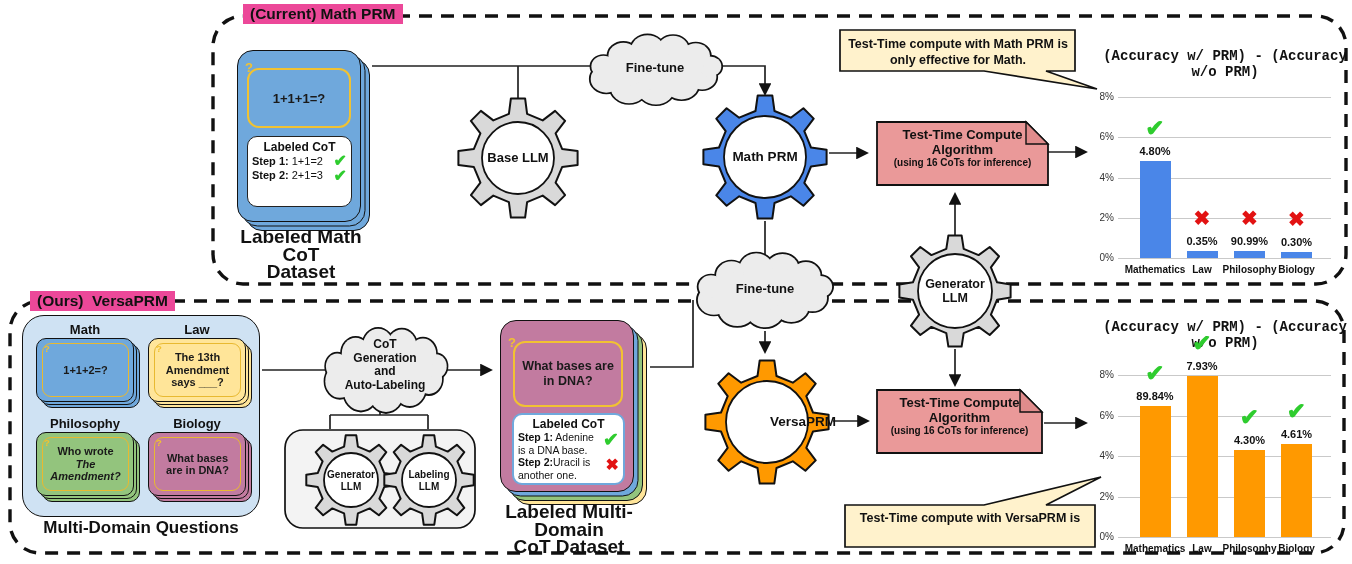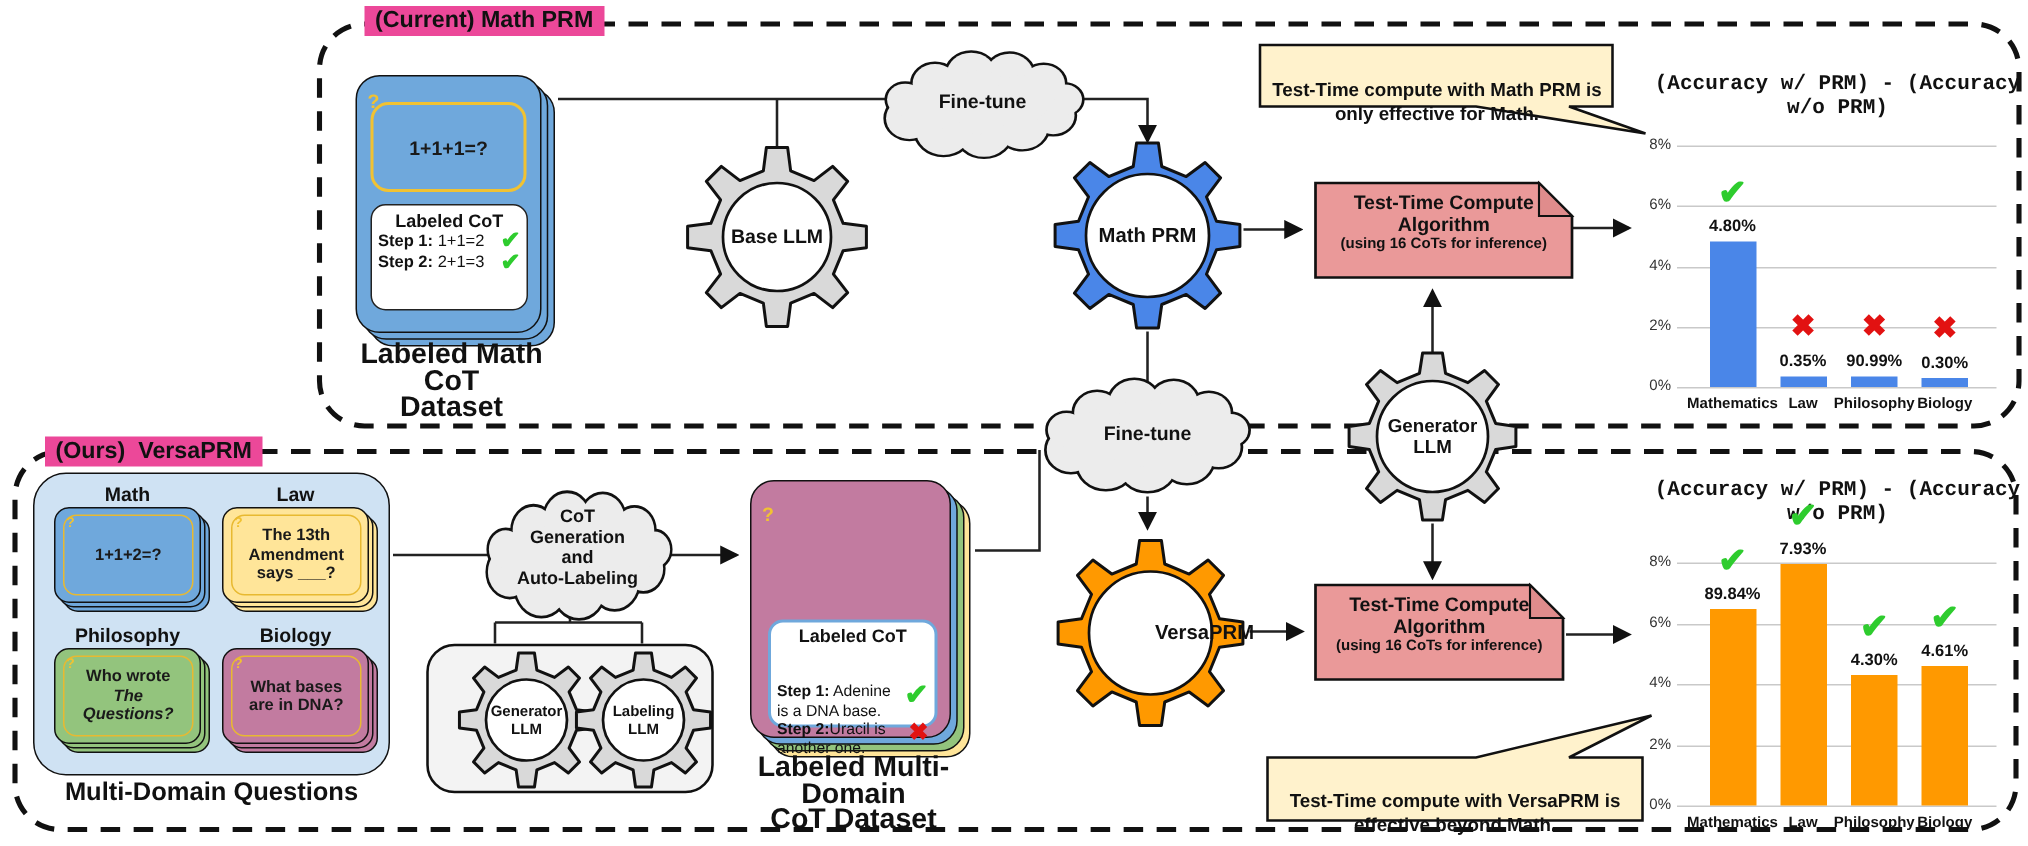--- a/index.html
+++ b/index.html
@@ -33,21 +33,21 @@
   .mini .inner{position:absolute;left:5px;top:4px;width:87px;height:54px;border:1.6px solid #e8b931;
                border-radius:9px;box-sizing:border-box;display:flex;align-items:center;justify-content:center;}
   .mini .qtx{font-size:11px;font-weight:600;line-height:12.5px;text-align:center;color:#1a1a1a;}
   .mini .qm{position:absolute;left:7px;top:4px;font-size:9.5px;font-weight:bold;color:#f1c232;}
   .it{font-style:italic;}
   
   .shape-label{position:absolute;font-weight:bold;text-align:center;}
   .ttc-text{position:absolute;text-align:center;font-weight:bold;}
   .ttc-l1{font-size:13px;line-height:15px;}
   .ttc-l3{font-size:10px;line-height:12px;}
-  .co-text{position:absolute;text-align:center;font-weight:bold;font-size:12.5px;line-height:16px;margin-top:16px;}
+  .co-text{position:absolute;text-align:center;font-weight:bold;font-size:12.5px;line-height:16px;}
   
   .chart{position:absolute;}
   .ch-title{position:absolute;font-size:14px;font-family:Liberation Mono, monospace;}
   .ch-grid{position:absolute;height:1px;background:#c9c9c9;}
   .ch-ytick{position:absolute;font-size:10px;color:#333;line-height:12px;}
   .ch-bar{position:absolute;}
   .ch-val{position:absolute;font-size:11px;line-height:14px;}
   .ch-mark{position:absolute;font-size:23px;line-height:24px;}
   .ch-mark.mk-x{font-size:20px;}
   .ch-cat{position:absolute;font-size:10px;line-height:13px;white-space:nowrap;}
@@ -202,21 +202,20 @@
     <div class="ttc-l1">Algorithm</div>
     <div class="ttc-l3">(using 16 CoTs for inference)</div>
   </div>
 
   <div class="co-text" style="left:843px;top:36px;width:230px;">
     <div>Test-Time compute with Math PRM is</div>
     <div>only effective for Math.</div>
   </div>
   <div class="co-text" style="left:848px;top:510px;width:244px;">
     <div>Test-Time compute with VersaPRM is</div>
-    <div>effective beyond Math.</div>
   </div>
 
   <div id="panel">
     <div class="dom-label" style="left:12px;top:6px;">Math</div>
     <div class="dom-label" style="left:124px;top:6px;">Law</div>
     <div class="dom-label" style="left:12px;top:100px;">Philosophy</div>
     <div class="dom-label" style="left:124px;top:100px;">Biology</div>
 
     <div class="mini stack" style="left:13px;top:22px;">
       <div class="lay" style="transform:translate(6px,6px);background:#6fa8dc;"></div>
@@ -244,21 +243,21 @@
     </div>
     <div class="mini stack" style="left:13px;top:116px;">
       <div class="lay" style="transform:translate(6px,6px);background:#93c47d;"></div>
       <div class="lay" style="transform:translate(3px,3px);background:#93c47d;"></div>
       <div class="lay" style="background:#93c47d;">
         <div class="qm">?</div>
         <div class="inner">
             <div class="qtx">
           <div>Who wrote</div>
           <div class="it">The</div>
-          <div class="it">Questions?</div>
+          <div class="it">Amendment?</div>
         </div>
           </div>
       </div>
     </div>
     <div class="mini stack" style="left:125px;top:116px;">
       <div class="lay" style="transform:translate(6px,6px);background:#c27ba0;"></div>
       <div class="lay" style="transform:translate(3px,3px);background:#c27ba0;"></div>
       <div class="lay" style="background:#c27ba0;">
         <div class="qm">?</div>
         <div class="inner">
@@ -286,23 +285,29 @@
     <div>Labeling</div>
       <div>LLM</div>
   </div>
 
   <div class="stack" style="left:500px;top:320px;width:134px;height:172px;">
     <div class="lay" style="transform:translate(13px,13px);background:#ffe599;"></div>
     <div class="lay" style="transform:translate(9px,9px);background:#93c47d;"></div>
     <div class="lay" style="transform:translate(4.5px,4.5px);background:#6fa8dc;"></div>
     <div class="lay" style="background:#c27ba0;">
       <div class="qmark" style="left:7px;top:14px;font-size:13px;">?</div>
+      <div class="qrect" style="left:12px;top:20px;width:110px;height:66px;">
+        <div class="qtext" style="font-size:12.5px;">
+          <div>What bases are</div>
+          <div>in DNA?</div>
+        </div>
+      </div>
       <div class="cotcard" style="left:11px;top:92px;width:113px;height:72px;border:2.2px solid #6fa8dc;padding:2px 4px;">
         <div class="cot-title">Labeled CoT</div>
-        <div class="step" style="font-size:10.5px;line-height:12.5px;padding-right:15px;margin-top:24px;">
+        <div class="step" style="font-size:10.5px;line-height:12.5px;padding-right:15px;">
           <span class="b">Step 1:</span>
           <span>Adenine is a DNA base.</span>
           <span class="mk mk-c" style="font-size:19px;top:2px;">✔</span>
         </div>
         <div class="step" style="font-size:10.5px;line-height:12.5px;padding-right:15px;">
           <span class="b">Step 2:</span><span>Uracil is another one.</span>
           <span class="mk mk-x" style="font-size:16px;top:2px;">✖</span>
         </div>
       </div>
     </div>

